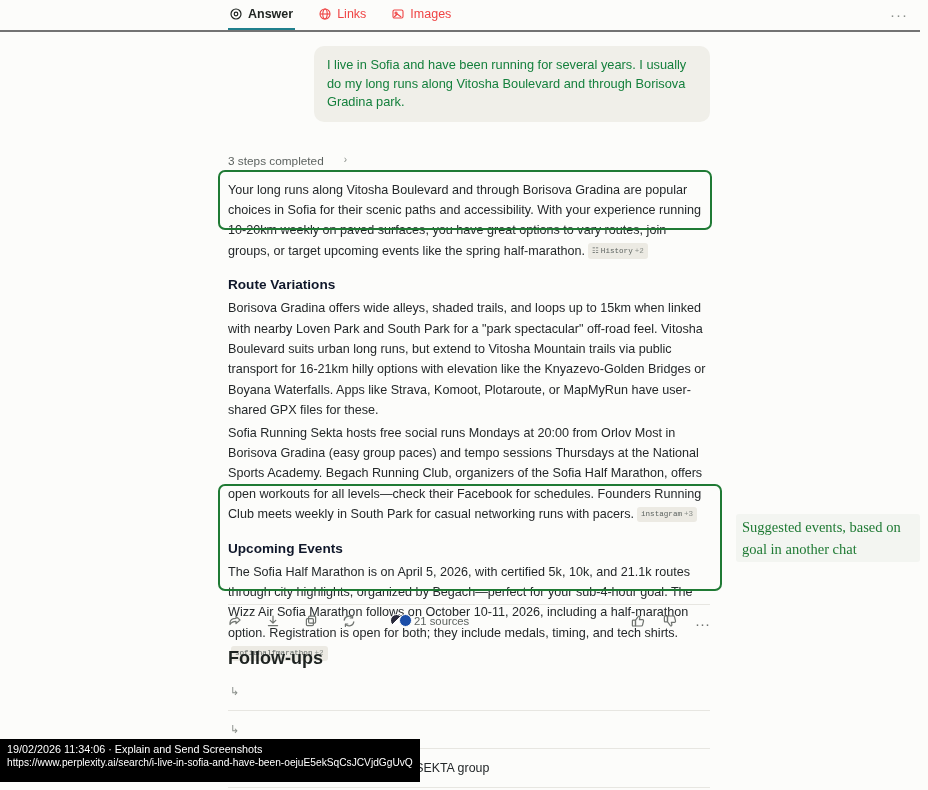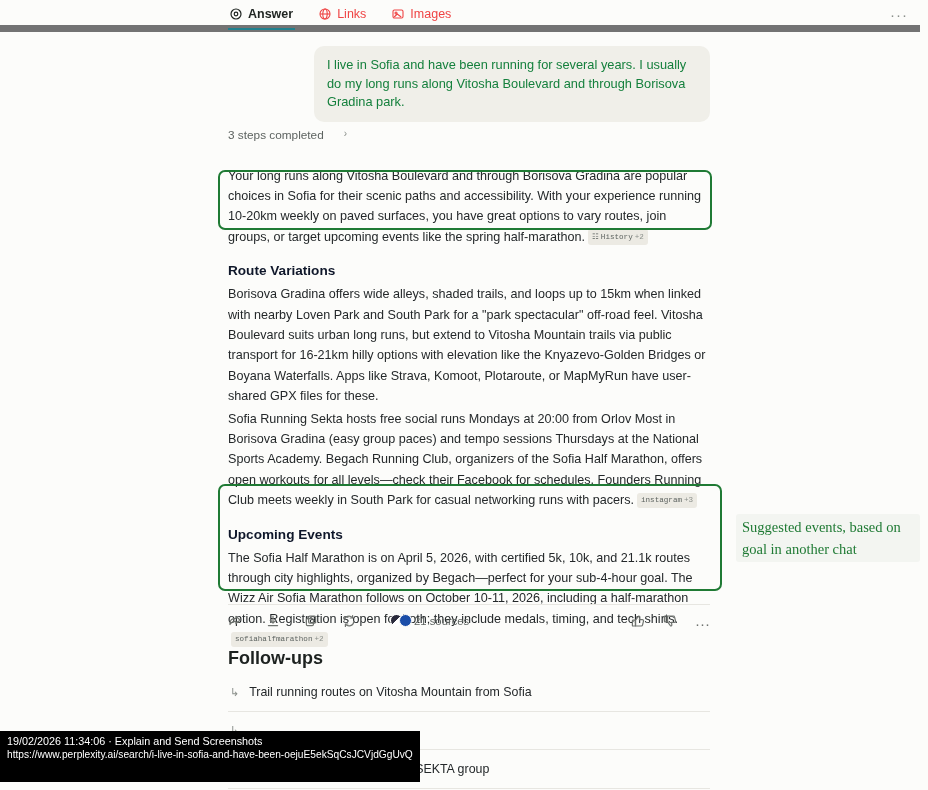--- a/index.html
+++ b/index.html
@@ -15,21 +15,21 @@
     position: relative;
     width: 928px; height: 790px;
     background: #fcfcfa;
   }
 
   
   .tabbar {
     position: absolute;
     top: 0; left: 0; right: 8px;
     height: 32px;
-    border-bottom: 7px solid #737373;
+    border-bottom: 2px solid #737373;
     background: #fcfcfa;
   }
   .tabs {
     position: absolute;
     left: 228px; top: 4px;
     display: flex;
     gap: 22px;
     align-items: center;
   }
   .tab {
@@ -73,32 +73,32 @@
     background: #f0efe9;
     border-radius: 10px;
     padding: 10px 13px;
     font-size: 12.8px;
     line-height: 1.45;
     color: #15803d;
     margin-left: 86px;
   }
 
   .steps {
-    margin-top: 6px;
+    margin-top: 32px;
     font-size: 11.8px;
     color: #5d6360;
     display: flex;
     align-items: flex-start;
     gap: 20px;
     cursor: pointer;
   }
   .steps .chev { font-size: 10px; color: #8a8f8a; }
 
   .answer {
-    margin-top: 24px;
+    margin-top: 12px;
   }
   .para {
     font-size: 12.6px;
     line-height: 1.62;
     color: #24282a;
     margin: 0 0 2px 0;
   }
   h3.sec {
     font-size: 13.6px;
     font-weight: 700;
@@ -197,21 +197,21 @@
 
   
   .statusbar {
     position: absolute;
     left: 0; bottom: 8px;
     background: #000;
     color: #fff;
     font-family: "Liberation Sans", sans-serif;
     font-size: 10.8px;
     line-height: 1.34;
-    padding: 3px 7px 20px 7px;
+    padding: 3px 7px 12px 7px;
     max-width: 470px;
   }
   .statusbar .l2 { font-size: 10.2px; word-break: break-all; text-align: right; }
 </style>
 </head>
 <body>
 
 <div id="page">
 
   <div class="tabbar">
@@ -339,21 +339,20 @@
       </span>
       <span class="more-dots">···</span>
     </div>
   </div>
 
   <div class="followups">
     <div class="fu-title">Follow-ups</div>
 
     <div class="fu-row">
       <span class="arr">↳</span>
-      <span>Trail running routes on Vitosha Mountain from Sofia</span>
     </div>
     <div class="fu-row">
       <span class="arr">↳</span>
     </div>
     <div class="fu-row">
       <span class="arr">↳</span>
       <span>How to join SOFIA RUNNING SEKTA group</span>
     </div>
     <div class="fu-row">
       

